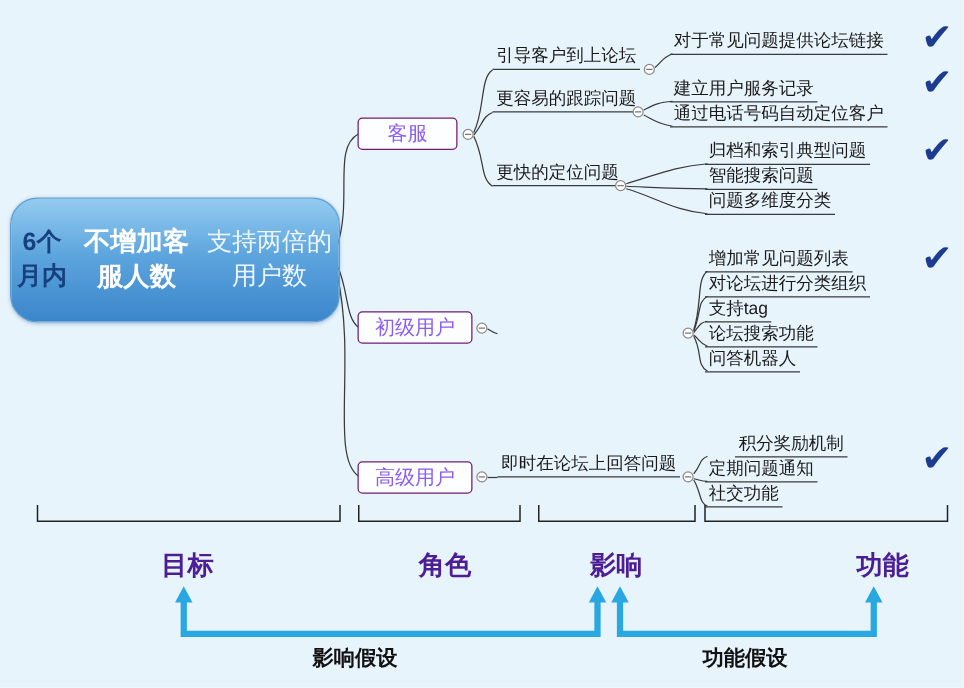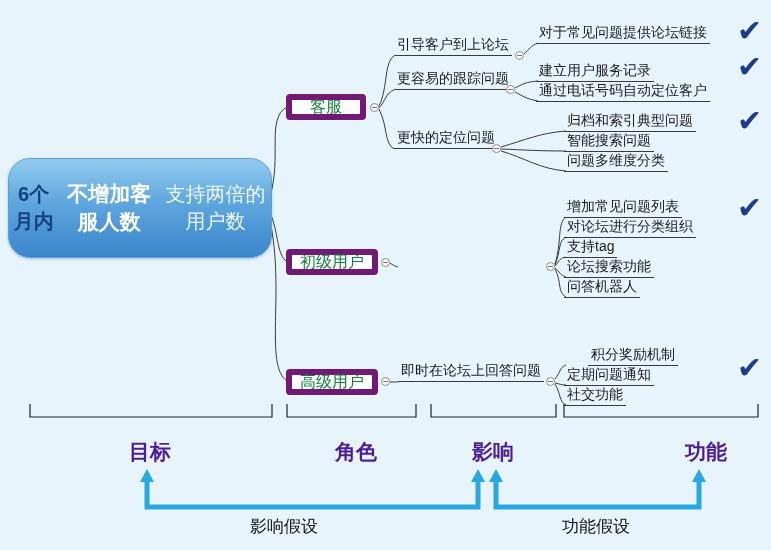--- a/index.html
+++ b/index.html
@@ -17,23 +17,23 @@
     border:1px solid #5a9fd4;
     display:flex;flex-direction:row;align-items:center;justify-content:flex-start;
     box-shadow:0 1px 3px rgba(40,90,140,.35);
     text-align:center;line-height:1.35;
   }
   .root-l1{color:#16407e;font-weight:bold;font-size:20px;}
   .root-l2{color:#ffffff;font-weight:bold;font-size:21px;}
   .root-l3{color:#eef6ff;font-size:20px;}
   .role-node{
     position:absolute;height:26px;box-sizing:border-box;
-    background:#fcfeff;border:6px solid #701a75;border-radius:4px;
+    background:#fcfeff;border:1px solid #701a75;border-radius:4px;
     display:flex;align-items:center;justify-content:center;
-    font-size:16px;color:#15803d;
+    font-size:16px;color:#8b5cf6;
   }
   .l2,.l3{
     position:absolute;white-space:nowrap;
     font-size:14px;line-height:19px;
     padding:0 3px 1px 3px;
     border-bottom:1px solid #3a3a3a;
   }
   .collapse{
     position:absolute;width:9px;height:9px;box-sizing:border-box;
     border:1px solid #8a8a8a;border-radius:50%;background:#ffffff;
@@ -42,21 +42,21 @@
   .collapse::after{content:"";width:5px;height:1px;background:#777;}
   .check{
     position:absolute;color:#1c3c90;font-size:30px;font-weight:bold;line-height:1;
   }
   .col-label{
     position:absolute;width:80px;text-align:center;
     font-size:21px;font-weight:bold;color:#4c1d95;
   }
   .hyp-label{
     position:absolute;width:140px;text-align:center;
-    font-size:17px;font-weight:normal;color:#111;
+    font-size:17px;font-weight:bold;color:#111;
   }
 </style>
 </head>
 <body>
 
 <div class="canvas">
 
   <svg class="layer">
 
     <g stroke="#3a3a3a" stroke-width="1" fill="none">

